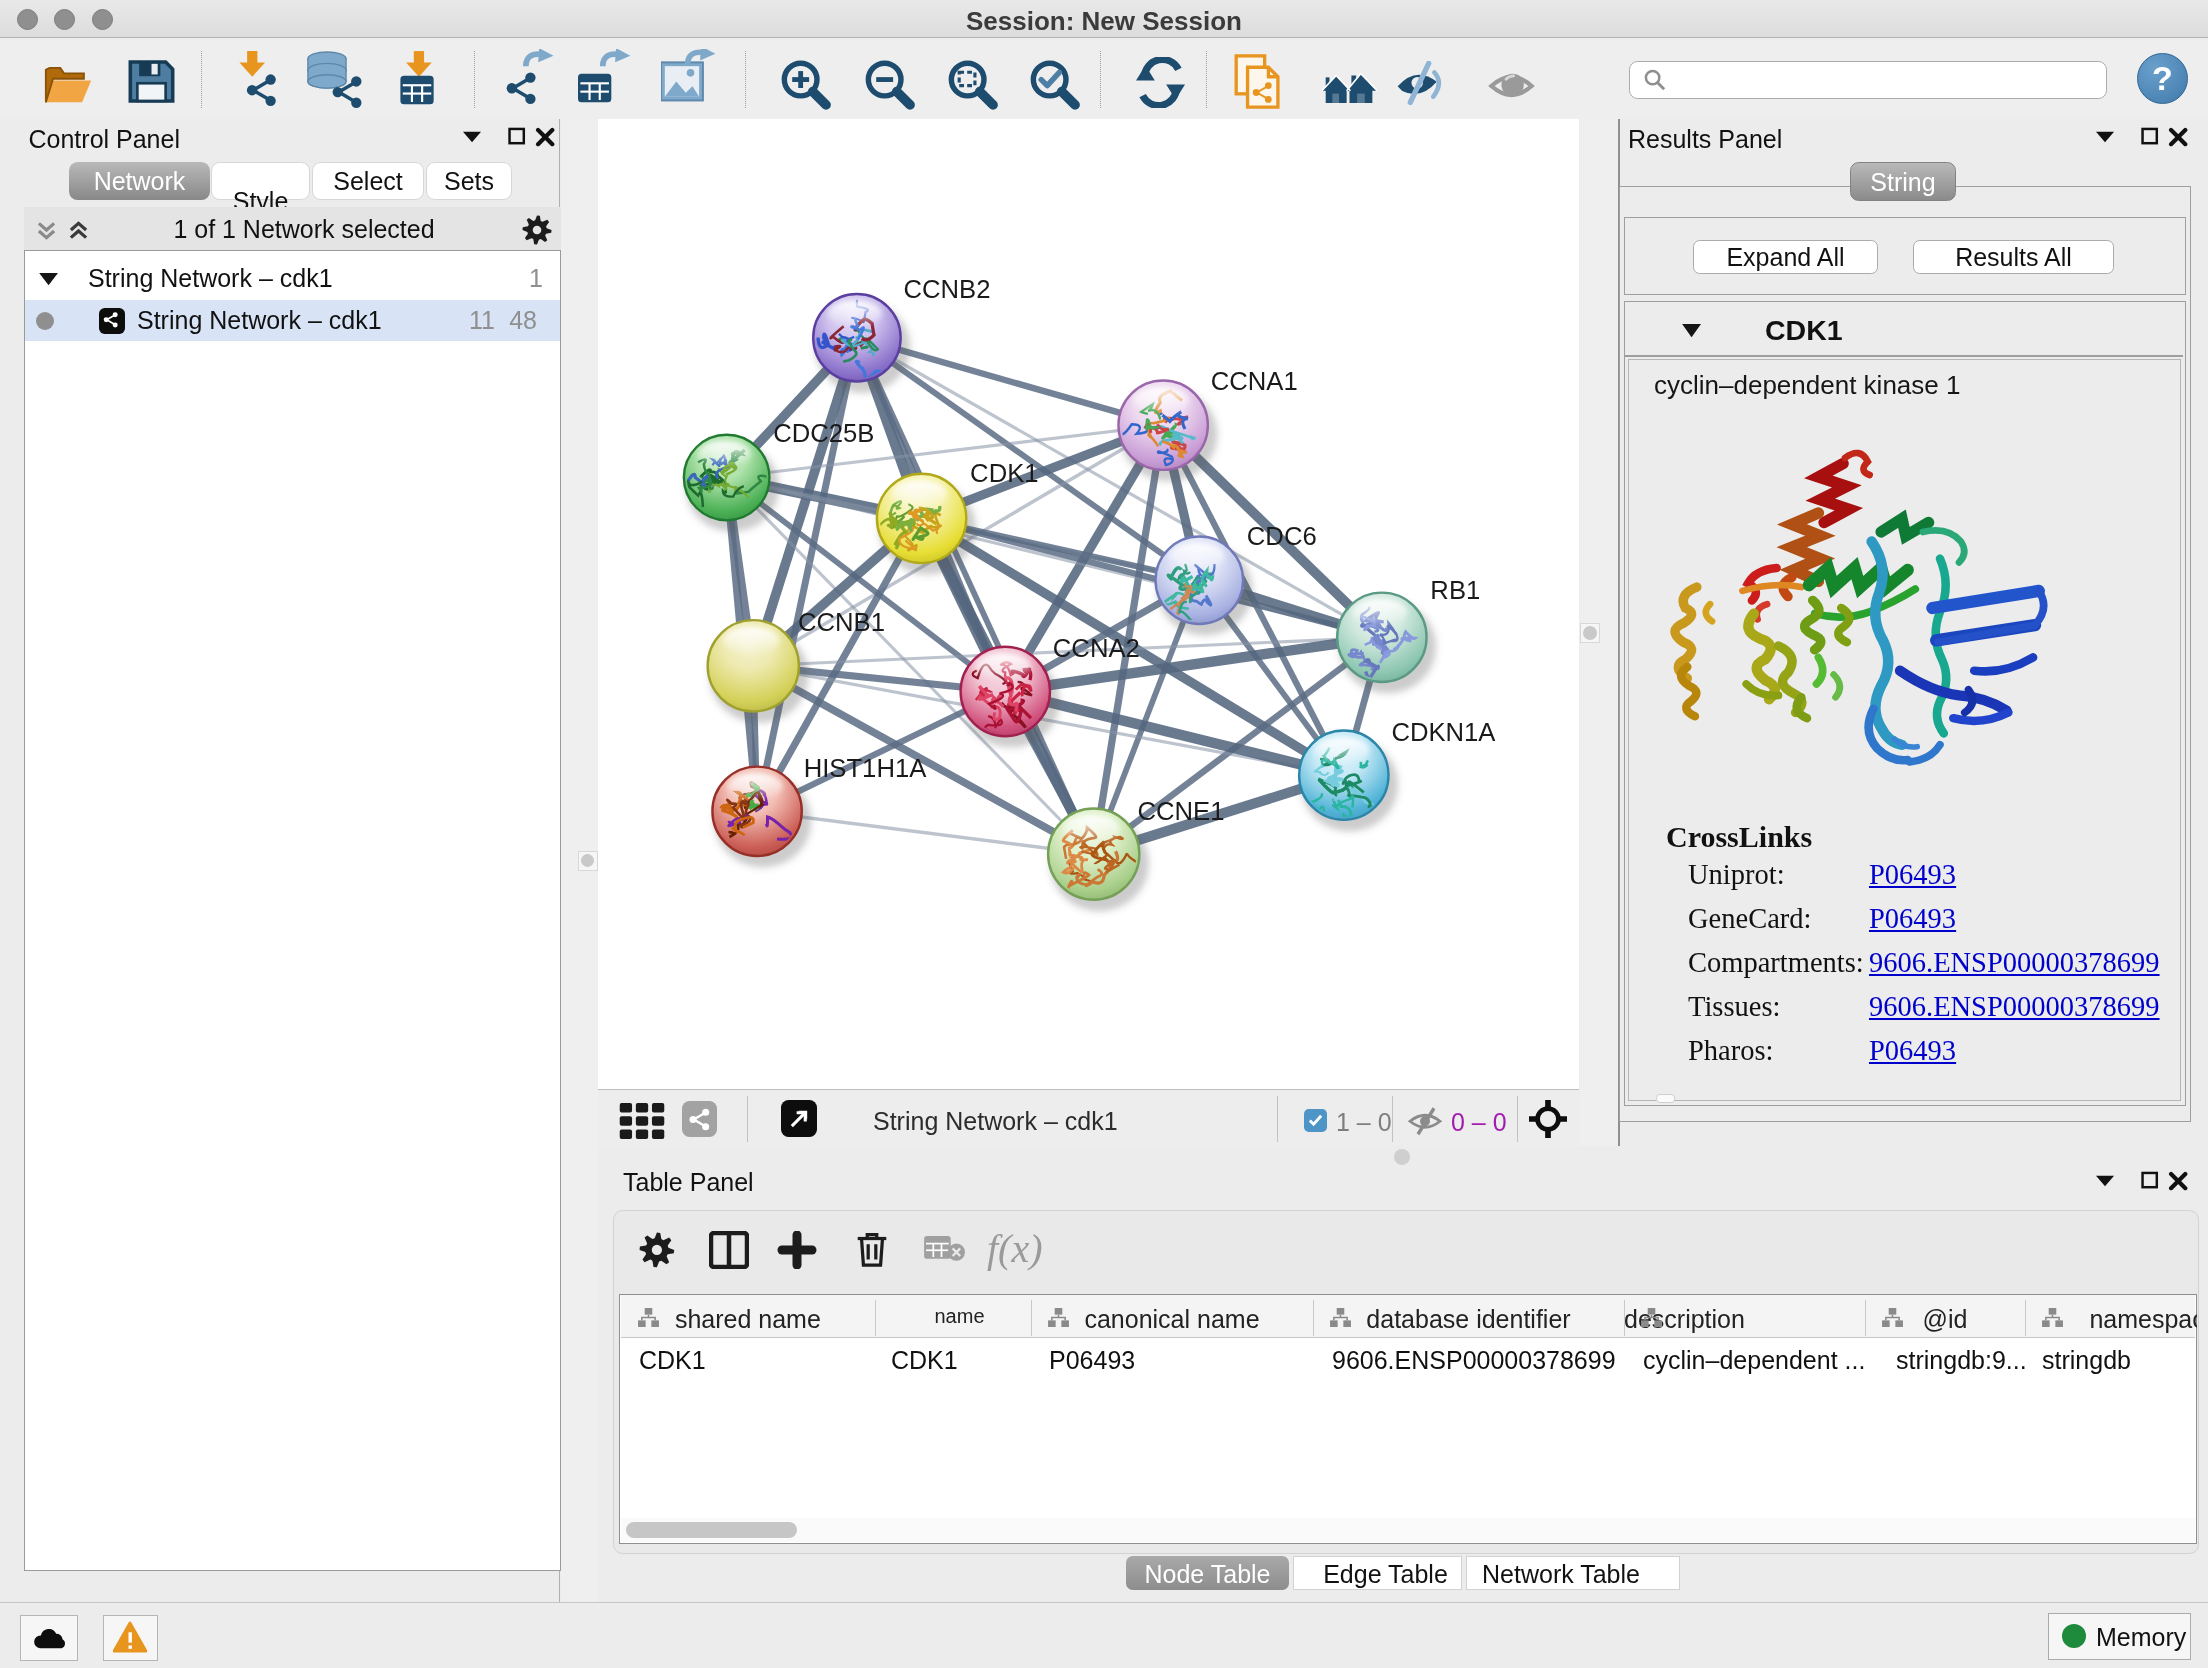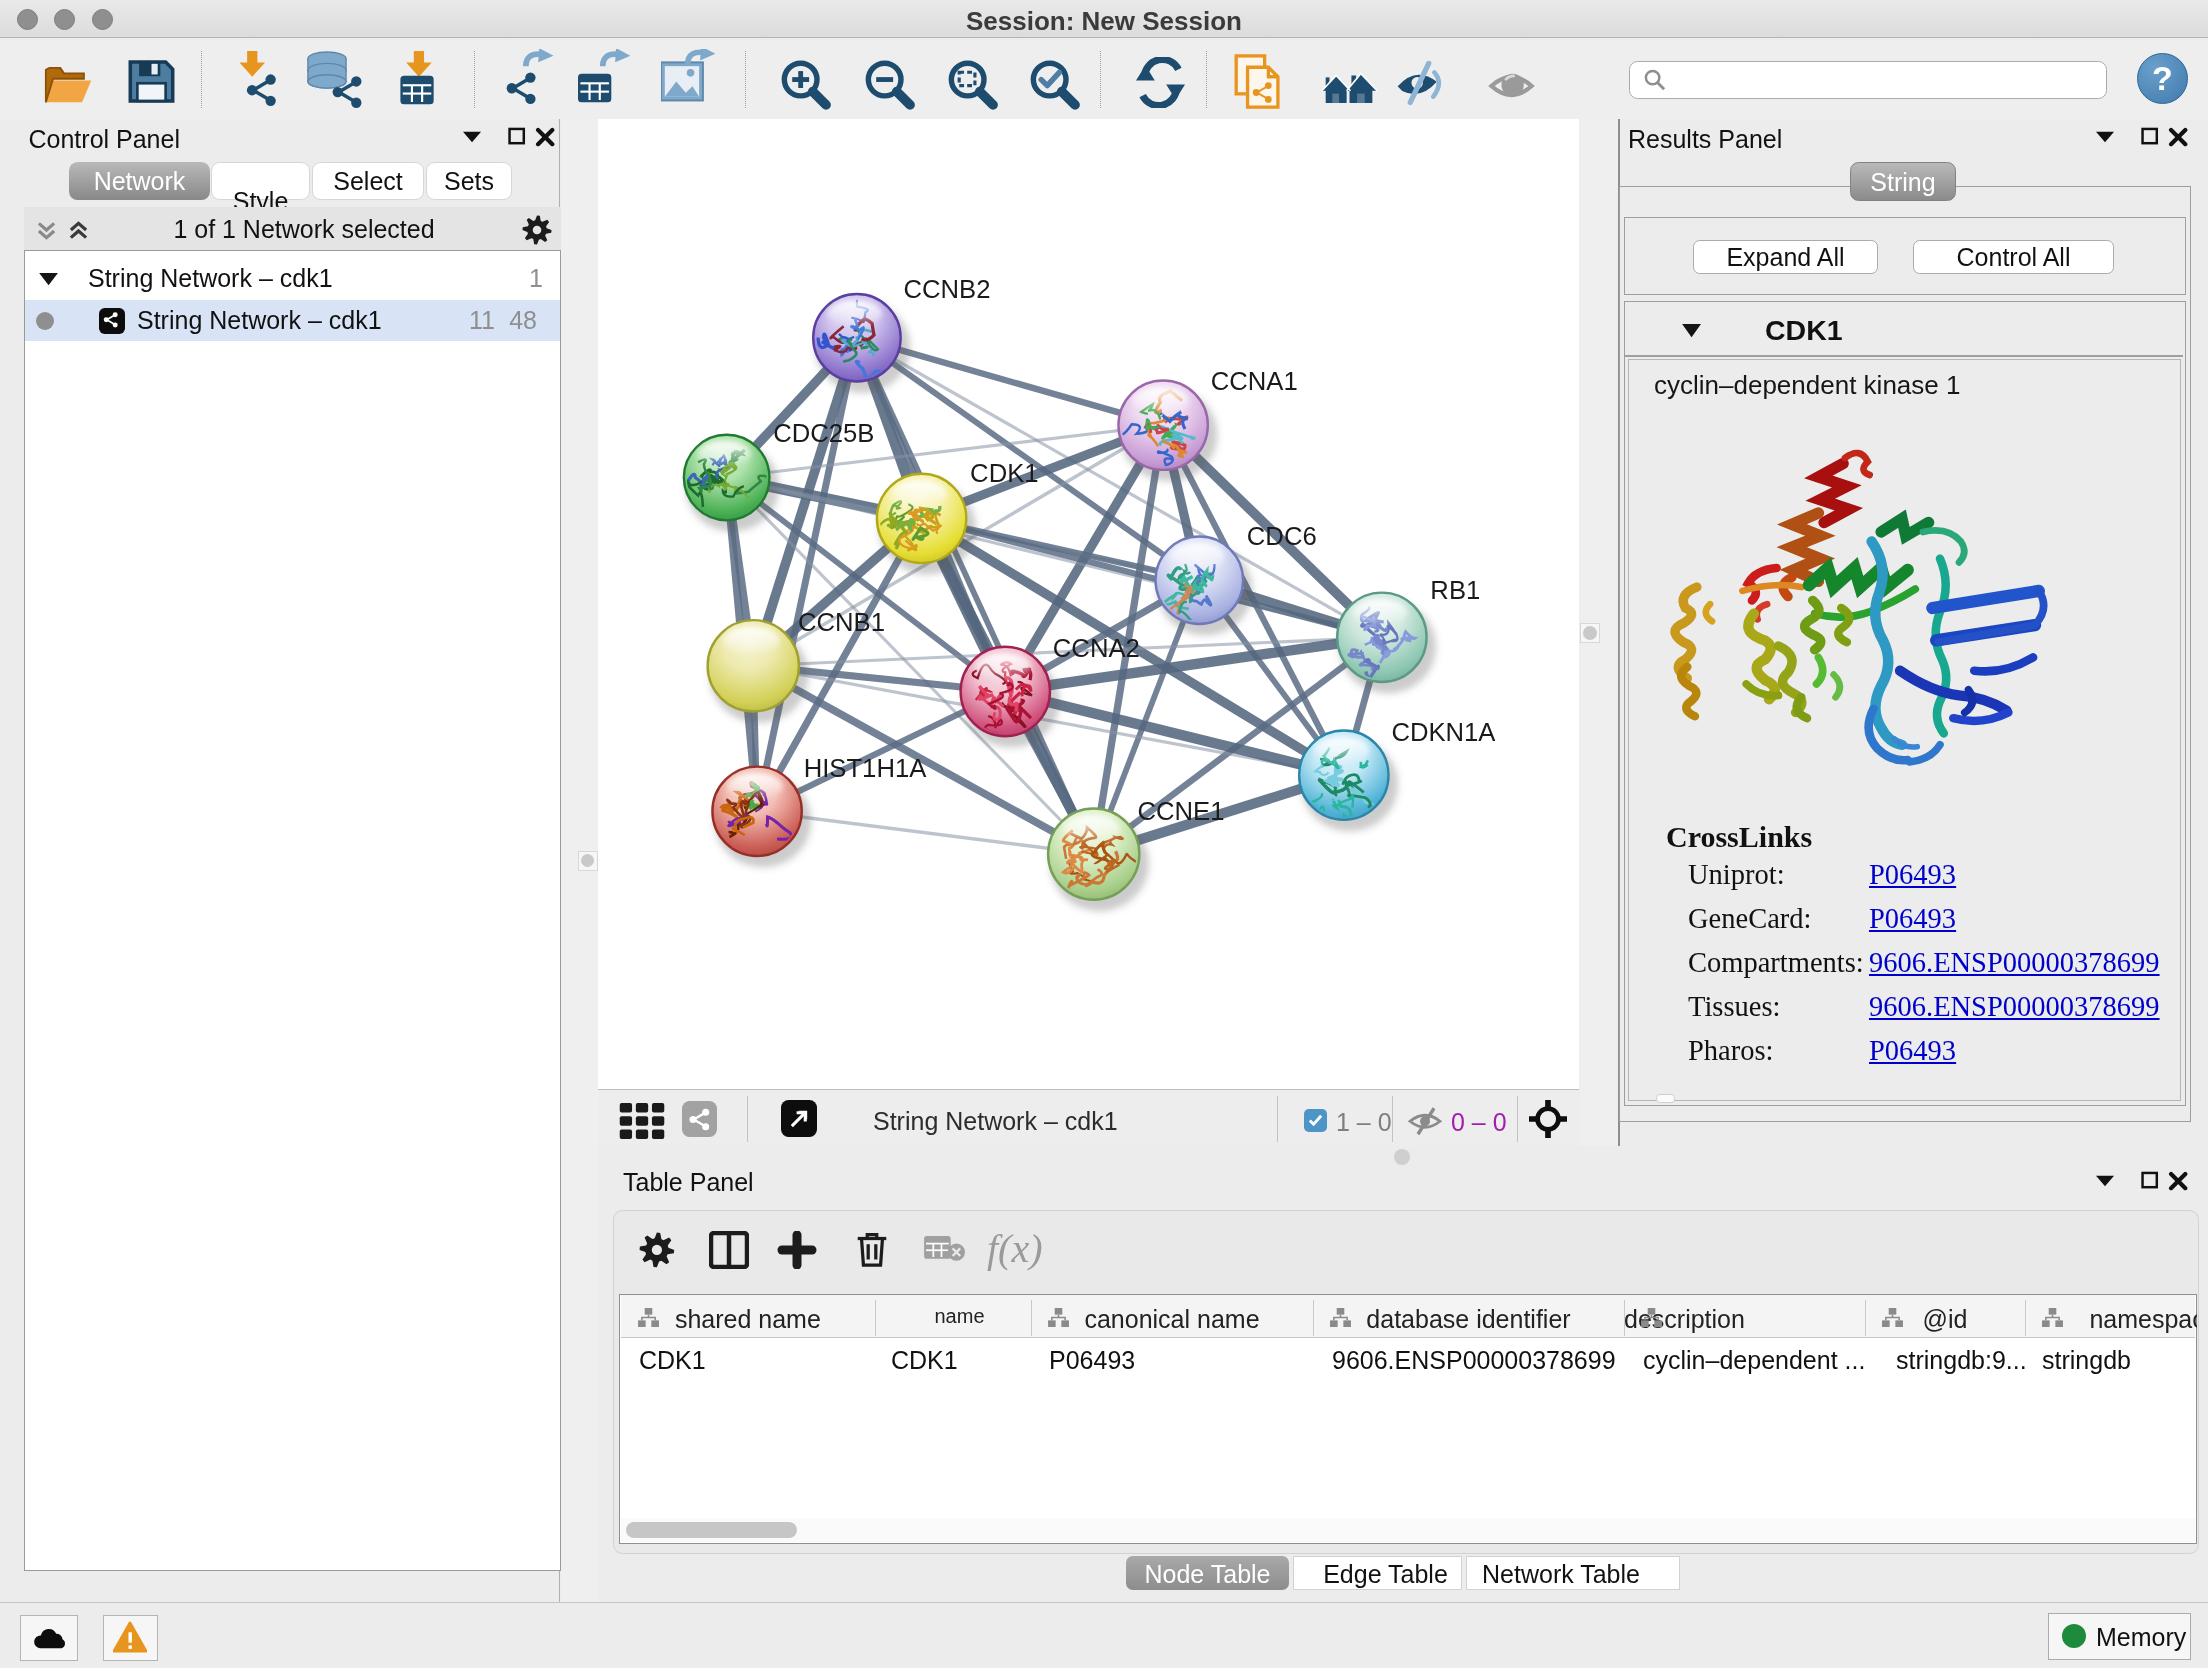--- a/index.html
+++ b/index.html
@@ -690,21 +690,21 @@
       <line x1="94" y1="3" x2="79" y2="18"></line>
     </g>
   </svg>
 <div class="abs" style="left:1619px;top:186px;width:572px;height:936px;border:1.9px solid #9e9e9e;"></div>
 <div class="abs" style="left:1850px;top:162px;width:106px;height:39px;border-radius:8.6px;background:linear-gradient(#b9b9b9,#8b8b8b);border:1px solid #828282;"></div>
 <div class="lbl" style="left:1850px;top:168px;width:106px;text-align:center;font-size:25px;color:#fff;">String</div>
 <div class="abs" style="left:1624px;top:217px;width:562px;height:78px;border:1.9px solid #9e9e9e;"></div>
 <div class="abs" style="left:1693px;top:240px;width:185px;height:34px;background:#ffffff;border:1.9px solid #ababab;border-radius:6.7px;"></div>
 <div class="lbl" style="left:1693px;top:243px;width:185px;text-align:center;font-size:25px;color:#111;">Expand All</div>
 <div class="abs" style="left:1913px;top:240px;width:201px;height:34px;background:#ffffff;border:1.9px solid #ababab;border-radius:6.7px;"></div>
-<div class="lbl" style="left:1913px;top:243px;width:201px;text-align:center;font-size:25px;color:#111;">Control All</div>
+<div class="lbl" style="left:1913px;top:243px;width:201px;text-align:center;font-size:25px;color:#111;">Results All</div>
 <div class="abs" style="left:1624px;top:301px;width:562px;height:805px;border:1.9px solid #9e9e9e;"></div>
 <svg style="position:absolute;left:1682px;top:323px;" width="21" height="17" viewBox="0 0 22 18">
     <polygon points="0,1 20,1 10.0,15" fill="#151515"></polygon>
   </svg>
 <div class="lbl" style="left:1765px;top:314px;font-size:28.5px;font-weight:bold;color:#111;">CDK1</div>
 <div class="abs" style="left:1625px;top:355px;width:558px;height:1.9px;background:#9e9e9e;"></div>
 <div class="abs" style="left:1628px;top:359px;width:553px;height:742px;border:1px solid #b5b5b5;"></div>
 <div class="lbl" style="left:1654px;top:370px;font-size:26px;color:#161616;">cyclin–dependent kinase 1</div>
 <svg style="position:absolute;left:1655px;top:418px;" width="399" height="361" viewBox="0 0 420 380">
     <path d="M198,48 l-26,14 l30,10 l-28,14 l30,10 l-26,14" fill="none" stroke="#a81010" stroke-width="12" stroke-linecap="round"></path>

